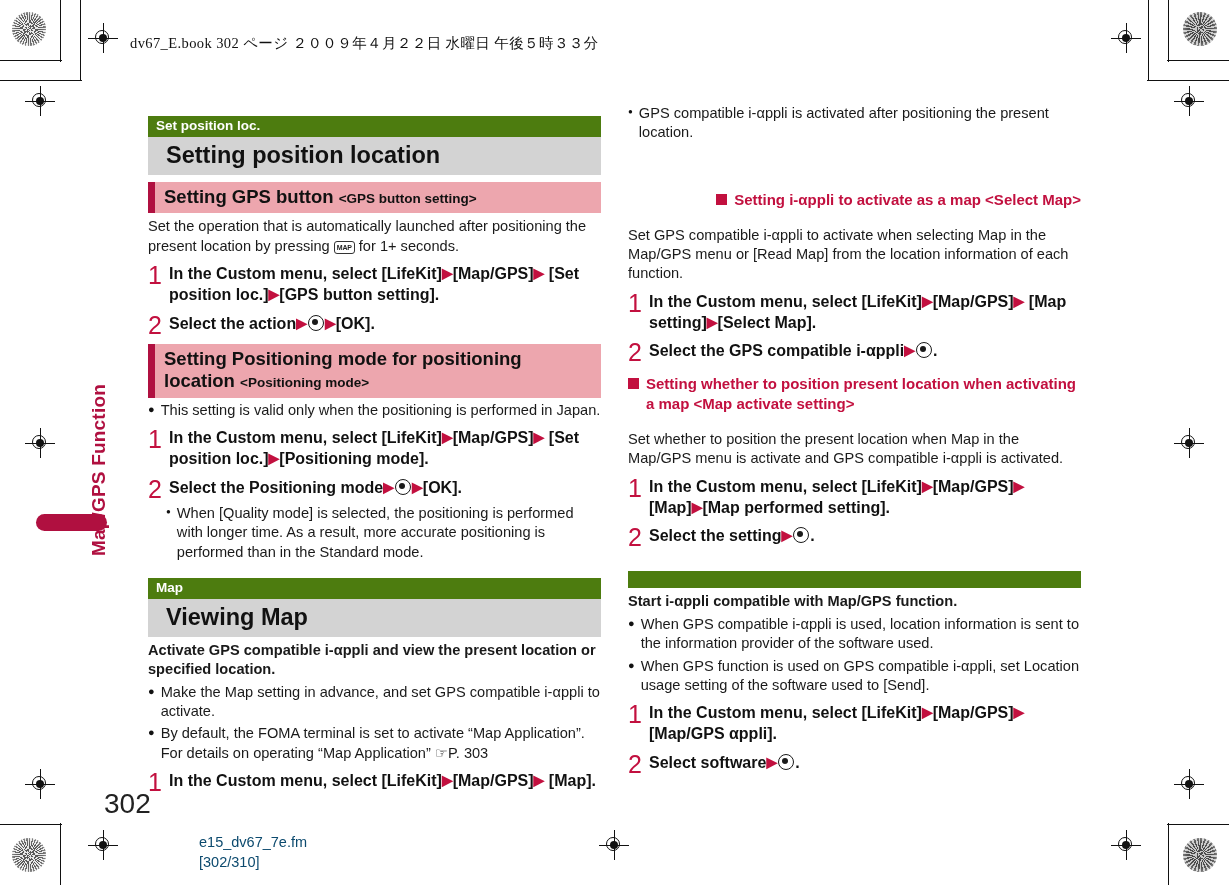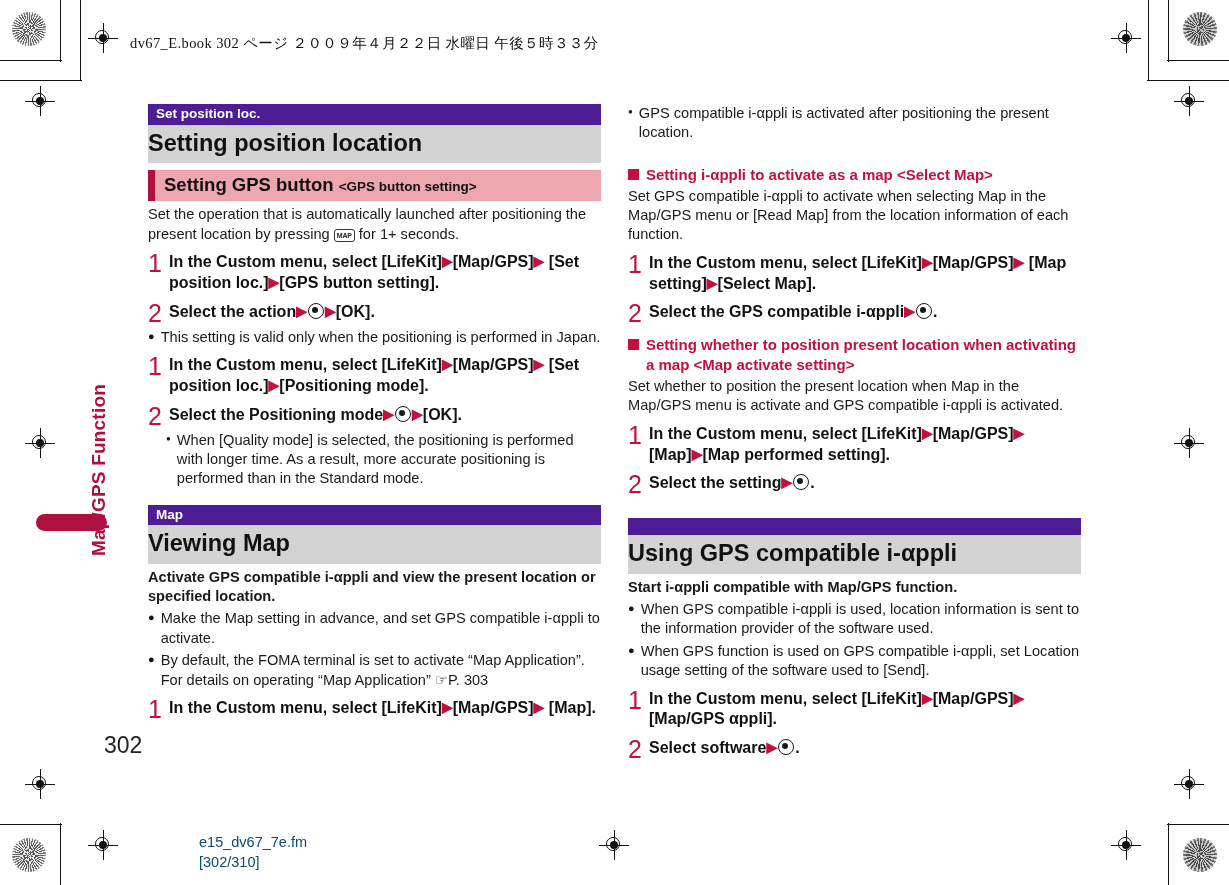--- a/index.html
+++ b/index.html
@@ -63,46 +63,47 @@
   }
   .thumb-tab-bar {
     position: absolute; left: 36px; top: 514px;
     width: 71px; height: 17px;
     background: #B01040;
     border-radius: 9px;
   }
 
   
   .page-num {
-    position: absolute; left: 104px; top: 732px;
-    font-size: 23px; color: #222;
+    position: absolute; left: 104px; top: 788px;
+    font-size: 28px; color: #222;
   }
   .footer-file {
     position: absolute; left: 199px; top: 833px;
     font-size: 14.5px; color: #0c4a6e; line-height: 1.35;
   }
 
   .col { position: absolute; top: 104px; width: 453px; }
   .col-left  { left: 148px; }
   .col-right { left: 628px; }
 
   
   .sec { margin-bottom: 0; }
   .sec-eyebrow {
-    background: #4c1d95; color: #ffffff;
+    background: #4d7c0f; color: #ffffff;
     font-size: 13.5px; font-weight: bold;
     padding: 2px 0 3px 8px;
     line-height: 1.15;
     min-height: 13px;
+    margin-top: 12px;
   }
   .sec-eyebrow.empty { padding: 0; height: 17px; }
   .sec-title {
     background: #D3D3D3; color: #111;
     font-size: 23.5px; font-weight: bold;
-    padding: 4px 0 6px 0;
+    padding: 4px 0 6px 18px;
     line-height: 1.2;
   }
 
   
   .subbar {
     background: #EDA6AE;
     display: flex; align-items: stretch;
     margin-top: 7px;
   }
   .subbar-cap { width: 7px; background: #B01040; flex: 0 0 7px; }
@@ -125,21 +126,21 @@
     flex: 0 0 auto; width: 11px; height: 11px;
     background: #C2103F; margin-top: 4px;
   }
 
   
   p.body {
     margin: 4px 0 0 0;
     font-size: 14.6px; line-height: 1.33; color: #1a1a1a;
   }
   p.body.bold { font-weight: bold; }
-  p.body.tight { margin-top: 2px; }
+  p.body.tight { margin-top: 16px; }
 
   
   .bul {
     display: flex; gap: 6px; margin-top: 3px;
     font-size: 14.6px; line-height: 1.33;
   }
   .bul-dot { flex: 0 0 auto; font-size: 11px; line-height: 1.6; color: #111; }
   .bul-sm .bul-dot { font-size: 8px; line-height: 2.1; }
   .bul-body { flex: 1 1 auto; }
   .bul.indent { margin-left: 18px; }
@@ -302,20 +303,27 @@
     </div>
   </div>
 
   <div class="step">
     <div class="step-num">2</div>
     <div class="step-body">
       <span>Select the action</span><span class="arr">▶</span><span class="selkey"></span><span class="arr">▶</span><span>[OK].</span>
     </div>
   </div>
 
+  <div class="subbar">
+    <div class="subbar-cap"></div>
+    <div class="subbar-text">
+      <span>Setting Positioning mode for positioning location</span>
+      <span class="ang">&lt;Positioning mode&gt;</span>
+    </div>
+  </div>
 
   <div class="bul">
     <span class="bul-dot">●</span>
     <span class="bul-body">This setting is valid only when the positioning is performed in Japan.</span>
   </div>
 
   <div class="step">
     <div class="step-num">1</div>
     <div class="step-body">
       <span>In the Custom menu, select [LifeKit]</span><span class="arr">▶</span><span>[Map/GPS]</span><span class="arr">▶</span>
@@ -365,21 +373,21 @@
 
   <div class="bul bul-sm" style="margin-top:0;">
     <span class="bul-dot">●</span>
     <span class="bul-body">GPS compatible i-αppli is activated after positioning the present location.</span>
   </div>
 
   <div class="subbar" style="margin-top:22px;">
     <div class="subbar-cap"></div>
   </div>
 
-  <div class="sqhead" style="margin-top:0;">
+  <div class="sqhead" style="margin-top:25px;justify-content:flex-end;">
     <span class="sqhead-sq"></span>
     <span>Setting i-αppli to activate as a map &lt;Select Map&gt;</span>
   </div>
 
   <p class="body tight">Set GPS compatible i-αppli to activate when selecting Map in the Map/GPS menu or [Read Map] from the location information of each function.</p>
 
   <div class="step">
     <div class="step-num">1</div>
     <div class="step-body">
       <span>In the Custom menu, select [LifeKit]</span><span class="arr">▶</span><span>[Map/GPS]</span><span class="arr">▶</span>
@@ -411,21 +419,20 @@
 
   <div class="step">
     <div class="step-num">2</div>
     <div class="step-body">
       <span>Select the setting</span><span class="arr">▶</span><span class="selkey"></span><span>.</span>
     </div>
   </div>
 
   <div class="sec" style="margin-top:22px;">
     <div class="sec-eyebrow empty"></div>
-    <div class="sec-title">Using GPS compatible i-αppli</div>
   </div>
 
   <p class="body bold">Start i-αppli compatible with Map/GPS function.</p>
 
   <div class="bul">
     <span class="bul-dot">●</span>
     <span class="bul-body">When GPS compatible i-αppli is used, location information is sent to the information provider of the software used.</span>
   </div>
   <div class="bul">
     <span class="bul-dot">●</span>

